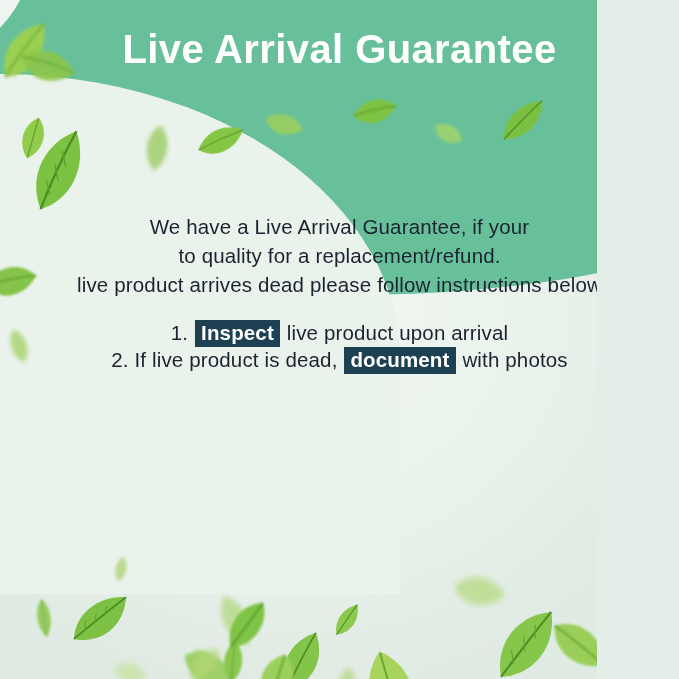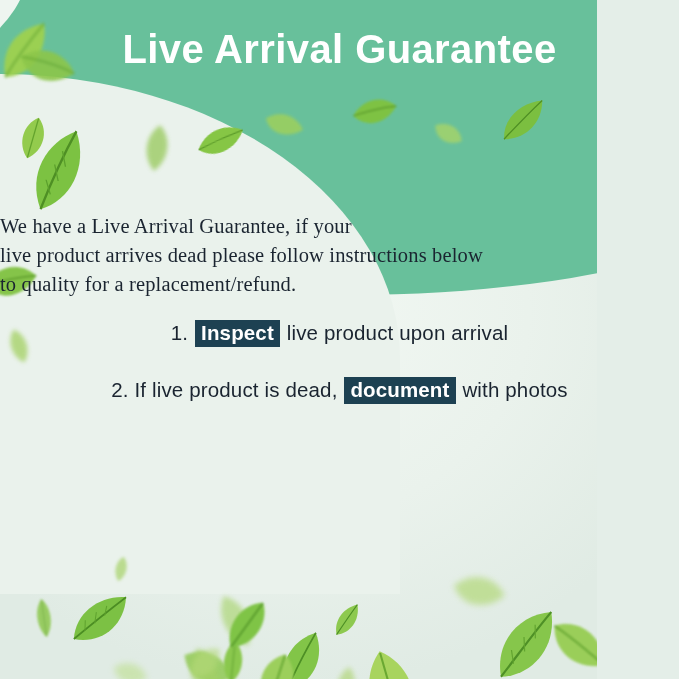--- a/index.html
+++ b/index.html
@@ -77,44 +77,44 @@
     line-height: 1;
     white-space: nowrap;
   }
 
   
   .intro {
     position: absolute;
     left: 0;
     top: 212px;
     width: 679px;
+    text-align: center;
     color: #1a2430;
     font-size: 20.5px;
     line-height: 29px;
     font-weight: 400;
     letter-spacing: 0.15px;
-    font-family: Liberation Serif, serif;
   }
   .intro .ln { display: block; }
 
   .steps {
     position: absolute;
     left: 0;
     top: 320px;
     width: 679px;
   }
   .step {
     text-align: center;
     color: #1a2430;
     font-size: 20.5px;
     line-height: 26px;
     letter-spacing: 0.15px;
     white-space: nowrap;
   }
-  .step.s1 { margin-bottom: 30px; }
+  .step.s1 { }
   .step.s2 { margin-bottom: 38px; }
 
   .hl {
     background: #1d4152;
     color: #ffffff;
     font-weight: 700;
     padding: 2px 6px 3px 6px;
     margin: 0 1px;
     display: inline-block;
     line-height: 22px;
@@ -251,22 +251,22 @@
   </div>
   <div class="leaf" style="left:612px; top:404px; width:60px; height:44px; transform:rotate(-24deg); filter:blur(1px);">
     <svg class="blade" viewBox="0 0 100 60" preserveAspectRatio="none">
       <path d="M2 46 C16 10 60 -2 98 8 C82 46 38 60 2 46 Z" fill="#8ec84f"></path>
       <path d="M2 46 C32 34 68 20 98 8" stroke="#5b9c2c" stroke-width="2.4" fill="none"></path>
     </svg>
   </div>
 
   <div class="intro">
     <span class="ln">We have a Live Arrival Guarantee, if your</span>
+    <span class="ln">to quality for a replacement/refund.</span>
     <span class="ln">live product arrives dead please follow instructions below</span>
-    <span class="ln">to quality for a replacement/refund.</span>
   </div>
 
   <div class="steps">
     <div class="step s1">
       <span>1.</span>
       <span class="hl">Inspect</span>
       <span>live product upon arrival</span>
     </div>
     <div class="step s2">
       <span>2.</span>

